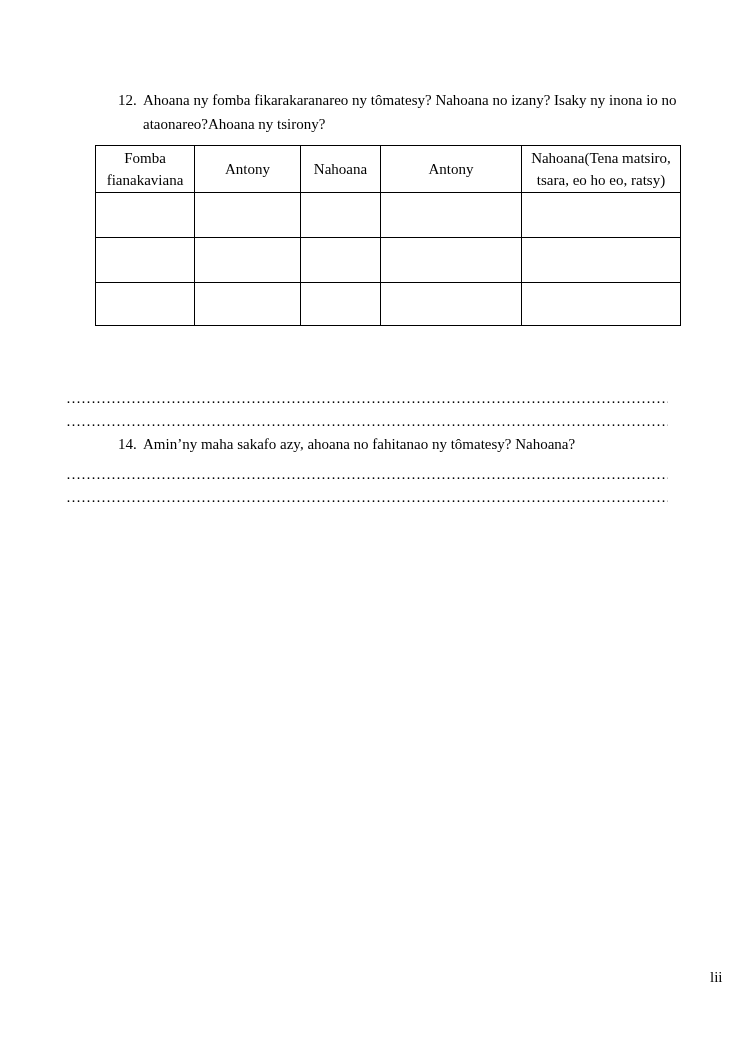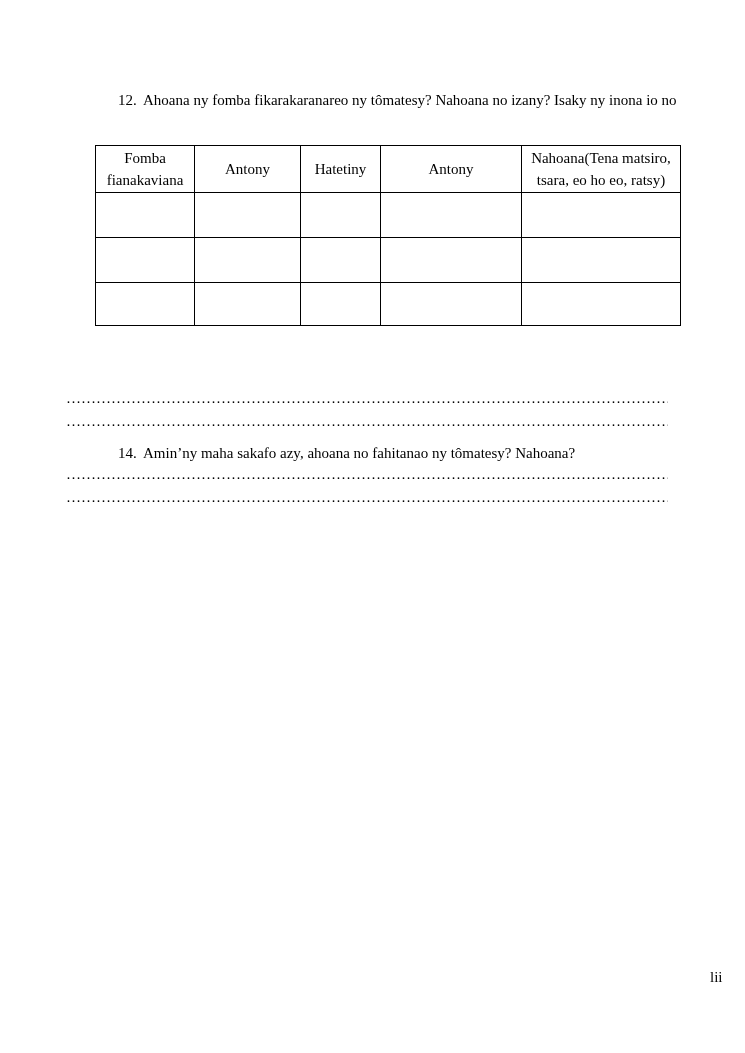--- a/index.html
+++ b/index.html
@@ -66,36 +66,37 @@
 </style>
 </head>
 <body>
 
 <div class="page">
 
   <section class="question" style="top:88px;">
     <span class="q-num">12.</span>
     <div class="q-body">
       <div class="q-line nowrap">Ahoana ny fomba fikarakaranareo ny tômatesy? Nahoana no izany? Isaky ny inona io no</div>
+      <div class="q-line nowrap">ataonareo?Ahoana ny tsirony?</div>
     </div>
   </section>
 
   <table class="form-table">
     <colgroup>
       <col style="width:99px;">
       <col style="width:106px;">
       <col style="width:80px;">
       <col style="width:141px;">
       <col style="width:159px;">
     </colgroup>
     <thead>
       <tr>
         <th>Fomba fianakaviana</th>
         <th>Antony</th>
-        <th>Hatetiny</th>
+        <th>Nahoana</th>
         <th>Antony</th>
         <th>Nahoana(Tena matsiro, tsara, eo ho eo, ratsy)</th>
       </tr>
     </thead>
     <tbody>
       <tr class="row-a">
         <td></td>
         <td></td>
         <td></td>
         <td></td>
@@ -115,21 +116,21 @@
         <td></td>
         <td></td>
       </tr>
     </tbody>
   </table>
 
 
   <div class="dotted-line" style="top:386px;">……………………………………………………………………………………………………………………………………</div>
   <div class="dotted-line" style="top:409px;">……………………………………………………………………………………………………………………………………</div>
 
-  <section class="question" style="top:441px;">
+  <section class="question" style="top:432px;">
     <span class="q-num">14.</span>
     <div class="q-body">
       <div class="q-line nowrap">Amin’ny maha sakafo azy, ahoana no fahitanao ny tômatesy? Nahoana?</div>
     </div>
   </section>
 
   <div class="dotted-line" style="top:462px;">……………………………………………………………………………………………………………………………………</div>
   <div class="dotted-line" style="top:485px;">……………………………………………………………………………………………………………………………………</div>
 
   <div class="page-number">lii</div>

